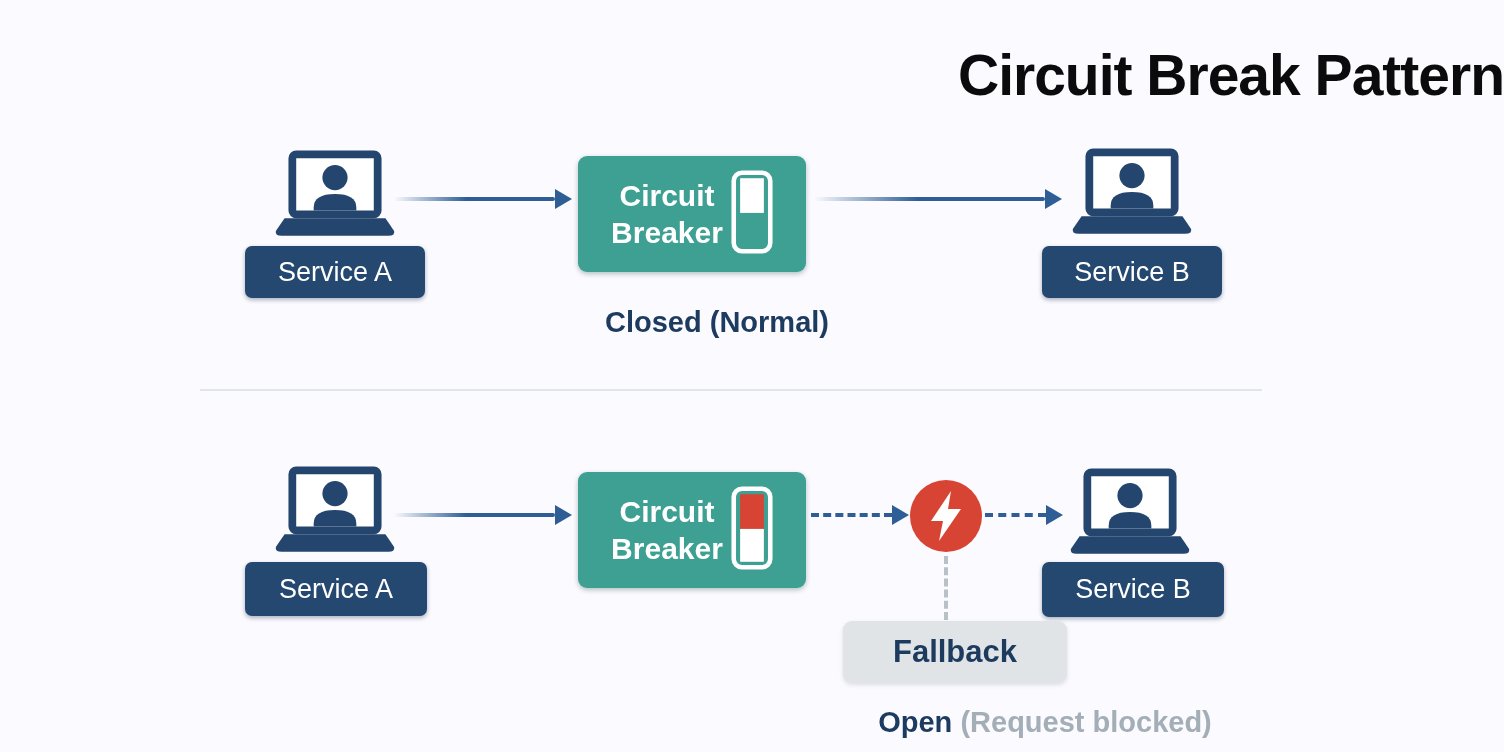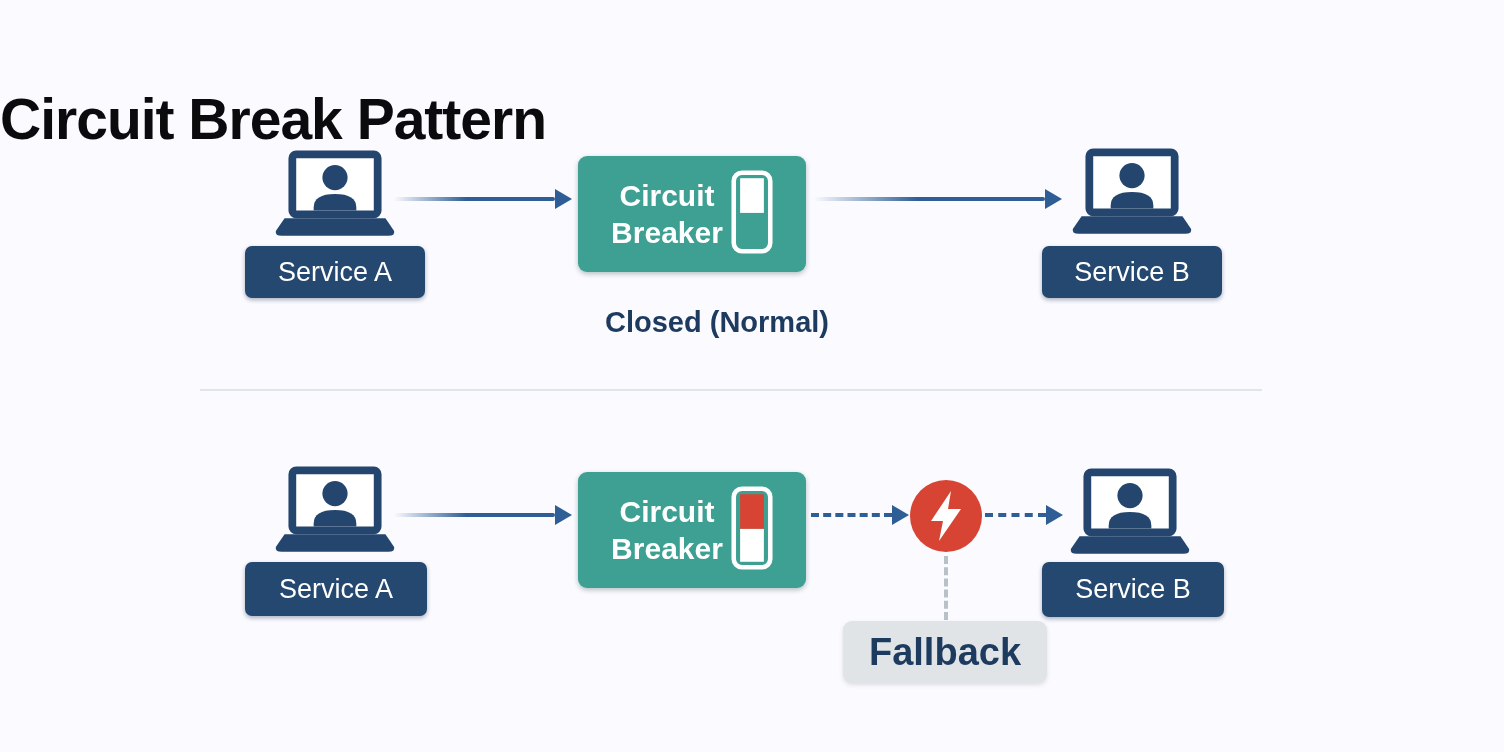--- a/index.html
+++ b/index.html
@@ -3,23 +3,22 @@
 <meta charset="utf-8">
 <style>
   * { margin:0; padding:0; box-sizing:border-box; }
   html,body { width:1504px; height:752px; }
   body { font-family:"Liberation Sans", sans-serif; background:#fafaff; overflow:hidden; }
 
   .stage { position:relative; width:1504px; height:752px; background:#fafaff; }
 
   .title {
     position:absolute; top:42px; left:0; width:100%;
-    text-align:left; font-size:57px; font-weight:bold; color:#0b0b0d;
+    text-align:right; font-size:57px; font-weight:bold; color:#0b0b0d;
     letter-spacing:-1px;
-    margin-top:44px;
   }
 
   
   .badge {
     position:absolute; display:flex; align-items:center; justify-content:center;
     background:#254871; color:#ffffff; font-weight:normal; font-size:27px;
     border-radius:7px; box-shadow:0 2px 4px rgba(20,40,70,.35);
   }
 
   
@@ -52,23 +51,23 @@
   .state-label {
     position:absolute; text-align:center; font-weight:bold; font-size:29px; color:#1d3a5f;
   }
   .state-note { color:#a3aeb7; font-weight:bold; }
 
   .error-circle { position:absolute; width:72px; height:72px; }
 
   .vdash { position:absolute; width:0; border-left:4px dashed #b8c1c8; }
 
   .fallback {
-    position:absolute; left:843px; top:621px; width:204px; height:62px;
+    position:absolute; left:843px; top:621px; width:224px; height:62px;
     background:#e0e4e6; border-radius:9px; display:flex; align-items:center; justify-content:center;
-    color:#1d3a5f; font-weight:bold; font-size:38px; box-shadow:0 2px 4px rgba(60,70,80,.15);
+    color:#1d3a5f; font-weight:bold; font-size:31px; box-shadow:0 2px 4px rgba(60,70,80,.15);
   }
 
   .laptop { position:absolute; }
 </style>
 </head>
 <body>
 
 <div class="stage">
 
   <h1 class="title">Circuit Break Pattern</h1>
@@ -183,14 +182,18 @@
   <div class="badge" style="left:1042px; top:562px; width:182px; height:55px;">
     <span>Service B</span>
   </div>
 
   <div class="vdash" style="left:944px; top:556px; height:64px;"></div>
 
   <div class="fallback">
     <span>Fallback</span>
   </div>
 
+  <div class="state-label" style="left:845px; top:706px; width:400px;">
+    <span>Open</span>
+    <span class="state-note"> <span>(Request blocked)</span></span>
+  </div>
 
 </div>
 
 </body></html>

